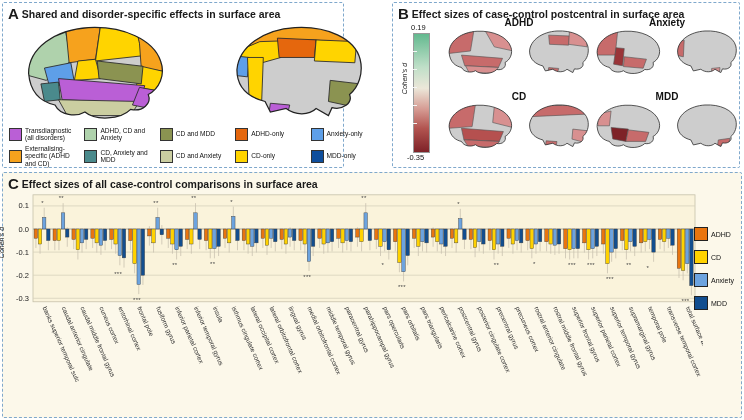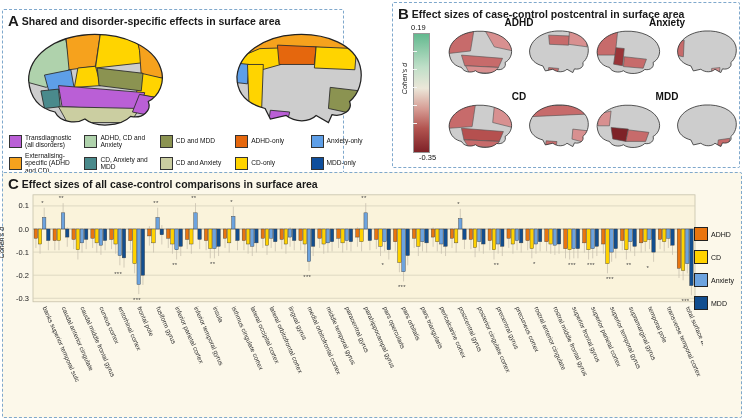--- a/index.html
+++ b/index.html
@@ -10,21 +10,21 @@
   .ptext{font-weight:bold;font-size:10.5px;margin-left:3px;}
   
   #legA{position:absolute;left:6px;top:121px;width:374px;display:grid;grid-template-rows:20px 20px;grid-auto-flow:column;grid-auto-columns:1fr;column-gap:3px;row-gap:2px;}
   .legA-item{display:flex;align-items:center;gap:3px;}
   .legA-sw{width:11px;height:11px;border:1px solid #333;flex:0 0 auto;}
   .legA-tx{font-size:6.6px;line-height:1.08;color:#111;}
   
   #cbar-wrap{position:absolute;left:4px;top:20px;width:46px;height:140px;}
   #cbar-label{position:absolute;left:-8px;top:52px;transform:rotate(-90deg);font-size:7px;font-style:italic;color:#222;}
   #cbar-top{position:absolute;left:14px;top:0;font-size:7.5px;color:#111;}
-  #cbar-bot{position:absolute;left:22px;top:130px;font-size:7.5px;color:#111;}
+  #cbar-bot{position:absolute;left:10px;top:130px;font-size:7.5px;color:#111;}
   #cbar{position:absolute;left:16px;top:10px;width:15px;height:118px;border:0.5px solid #999;
     background:linear-gradient(to bottom,#63b98f 0%,#bfdfc8 28%,#ece7d9 46%,#d59a92 64%,#b25450 80%,#7e2227 100%);}
   .cbar-tick{position:absolute;left:16px;width:4px;height:1px;background:#f4f4f4;}
   #mapsB{position:absolute;left:52px;top:14px;width:288px;height:148px;display:grid;grid-template-columns:1fr 1fr;grid-template-rows:1fr 1fr;}
   .mapgrp{position:relative;text-align:center;}
   .mapname{font-size:10px;font-weight:bold;color:#111;}
   .brainrow{display:flex;justify-content:center;gap:2px;margin-top:-2px;}
   
   #panelC{background:#fcf8ea;text-decoration:underline;}
   #chartwrap{position:absolute;left:0;top:18px;width:736px;height:222px;}
@@ -45,21 +45,21 @@
       </clipPath>
     <path id="medP" d="M14,60 C16,34 44,14 80,12 C116,10 148,24 154,48 C158,64 152,80 142,88 C146,98 134,106 122,103 L118,112 L104,104 C96,112 80,112 70,104 L52,108 L46,96 C30,92 14,82 14,60 Z"></path>
     <clipPath id="medClip">
         <use href="#medP"></use>
       </clipPath>
   </defs>
 </svg>
 
 <div id="fig">
 
-  <div class="panel" id="panelA" style="left:2px;top:9px;width:342px;height:166px;">
+  <div class="panel" id="panelA" style="left:2px;top:2px;width:342px;height:166px;">
     <div class="ptitle">
       <span class="plabel">A</span><span class="ptext">Shared and disorder-specific effects in surface area</span>
     </div>
 
     <svg width="184" height="110" viewBox="0 0 180 125" style="position:absolute;left:4px;top:14px;">
       <g clip-path="url(#latClip)" stroke="#2c2c2c" stroke-width="1">
         <rect x="0" y="0" width="180" height="125" fill="#cdcdcd" stroke="none"></rect>
         <path d="M8,30 L52,16 L58,50 L30,72 L8,66 Z" fill="#afd2ac"></path>
         <path d="M52,10 L92,8 L86,48 L56,52 Z" fill="#f6a21d"></path>
         <path d="M92,8 L132,12 L140,44 L86,50 Z" fill="#ffd400"></path>

